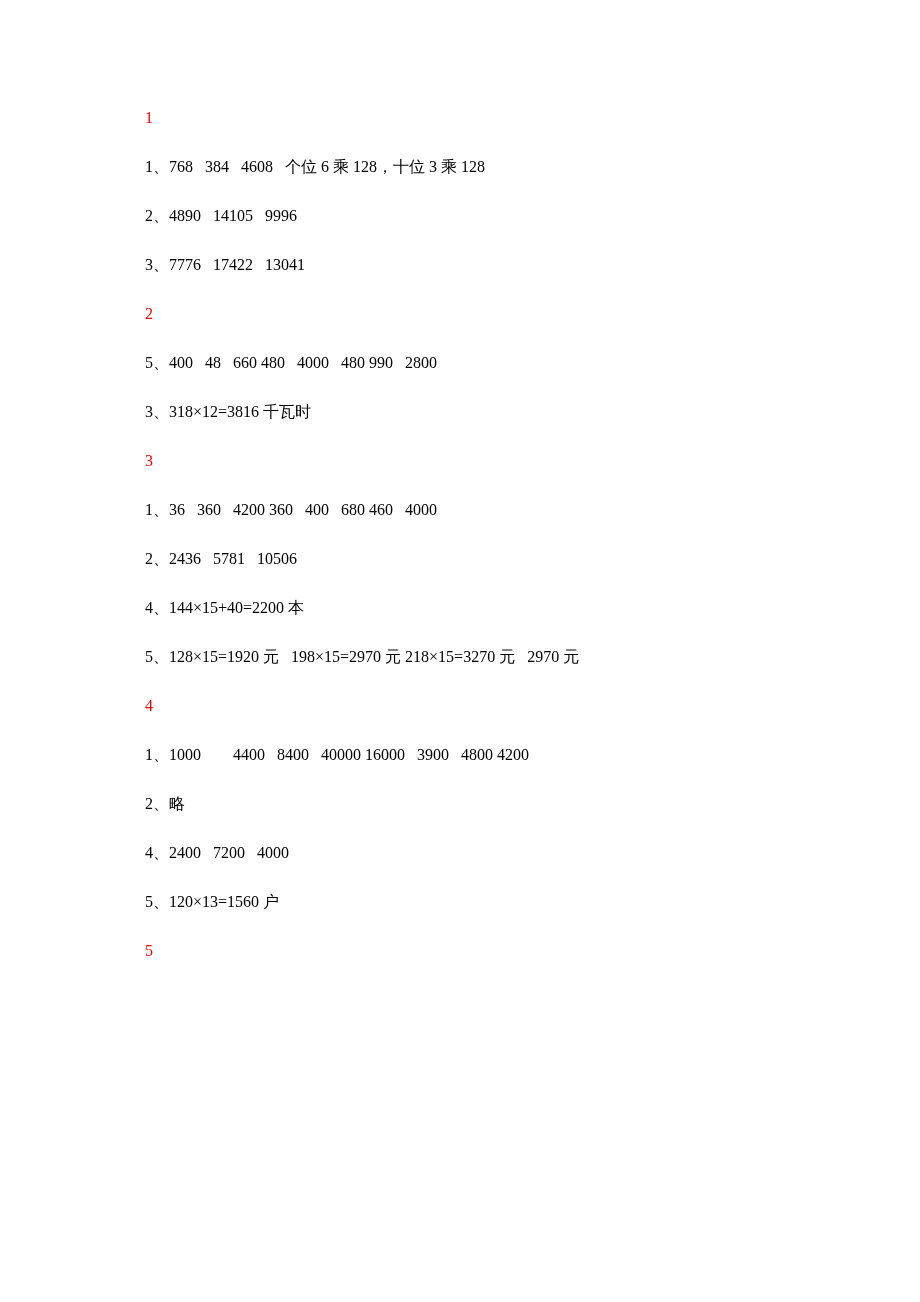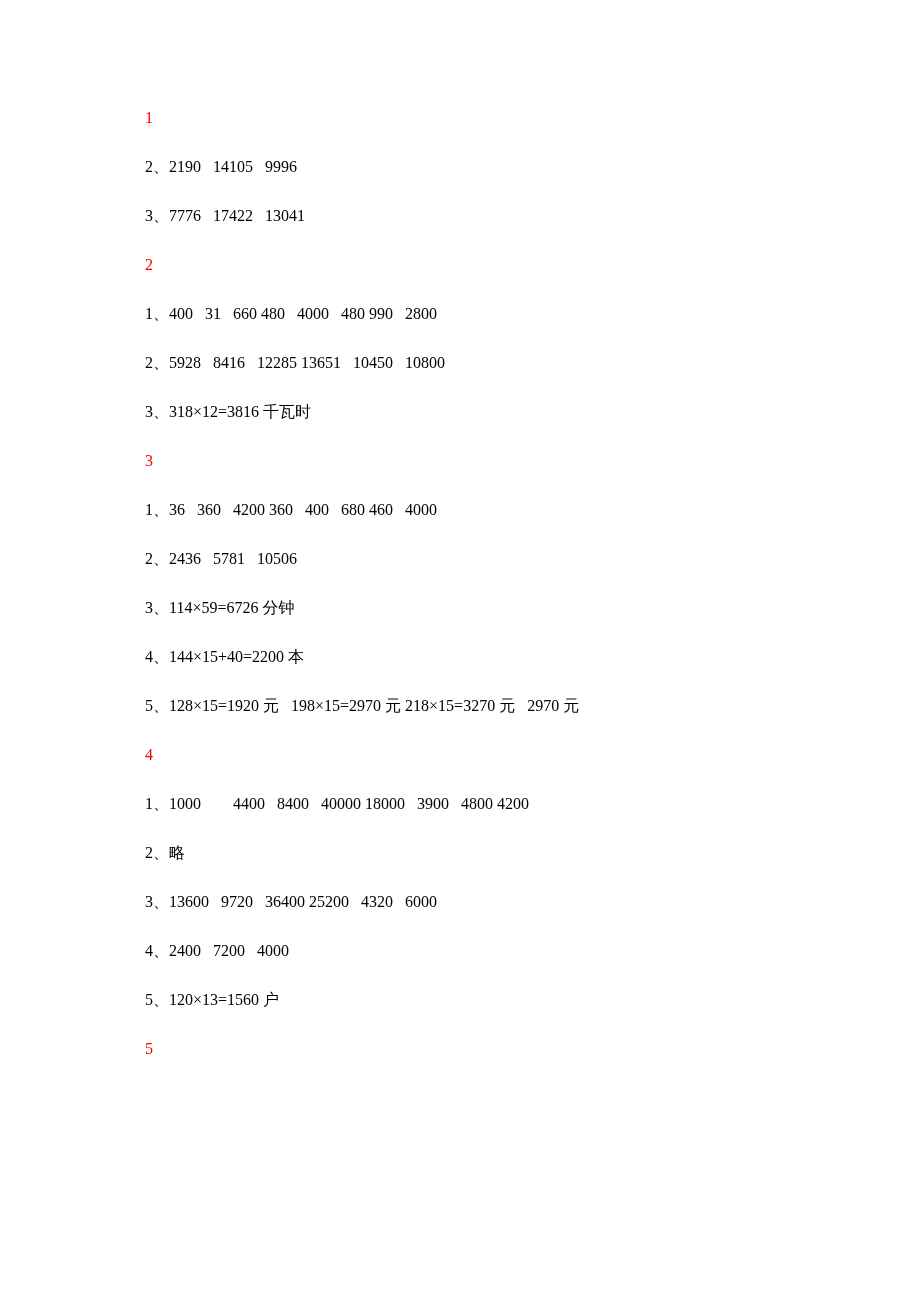--- a/index.html
+++ b/index.html
@@ -22,38 +22,36 @@
     margin: 0 0 33px 0;
     white-space: pre;
   }
 </style>
 </head>
 <body>
 
 <div class="page">
 
   <div class="line red">1</div>
-  <div class="line">2、2190   14105   9996</div>
+  <div class="line">1、768   384   4608   个位 6 乘 128，十位 3 乘 128</div>
+  <div class="line">2、4890   14105   9996</div>
   <div class="line">3、7776   17422   13041</div>
 
   <div class="line red">2</div>
-  <div class="line">1、400   31   660 480   4000   480 990   2800</div>
-  <div class="line">2、5928   8416   12285 13651   10450   10800</div>
+  <div class="line">5、400   48   660 480   4000   480 990   2800</div>
   <div class="line">3、318×12=3816 千瓦时</div>
 
   <div class="line red">3</div>
   <div class="line">1、36   360   4200 360   400   680 460   4000</div>
   <div class="line">2、2436   5781   10506</div>
-  <div class="line">3、114×59=6726 分钟</div>
   <div class="line">4、144×15+40=2200 本</div>
   <div class="line">5、128×15=1920 元   198×15=2970 元 218×15=3270 元   2970 元</div>
 
   <div class="line red">4</div>
   <div class="line"></div>
-  <div class="line">1、1000        4400   8400   40000 18000   3900   4800 4200</div>
+  <div class="line">1、1000        4400   8400   40000 16000   3900   4800 4200</div>
   <div class="line">2、略</div>
-  <div class="line">3、13600   9720   36400 25200   4320   6000</div>
   <div class="line">4、2400   7200   4000</div>
   <div class="line">5、120×13=1560 户</div>
 
   <div class="line red">5</div>
 
 </div>
 
 </body></html>

